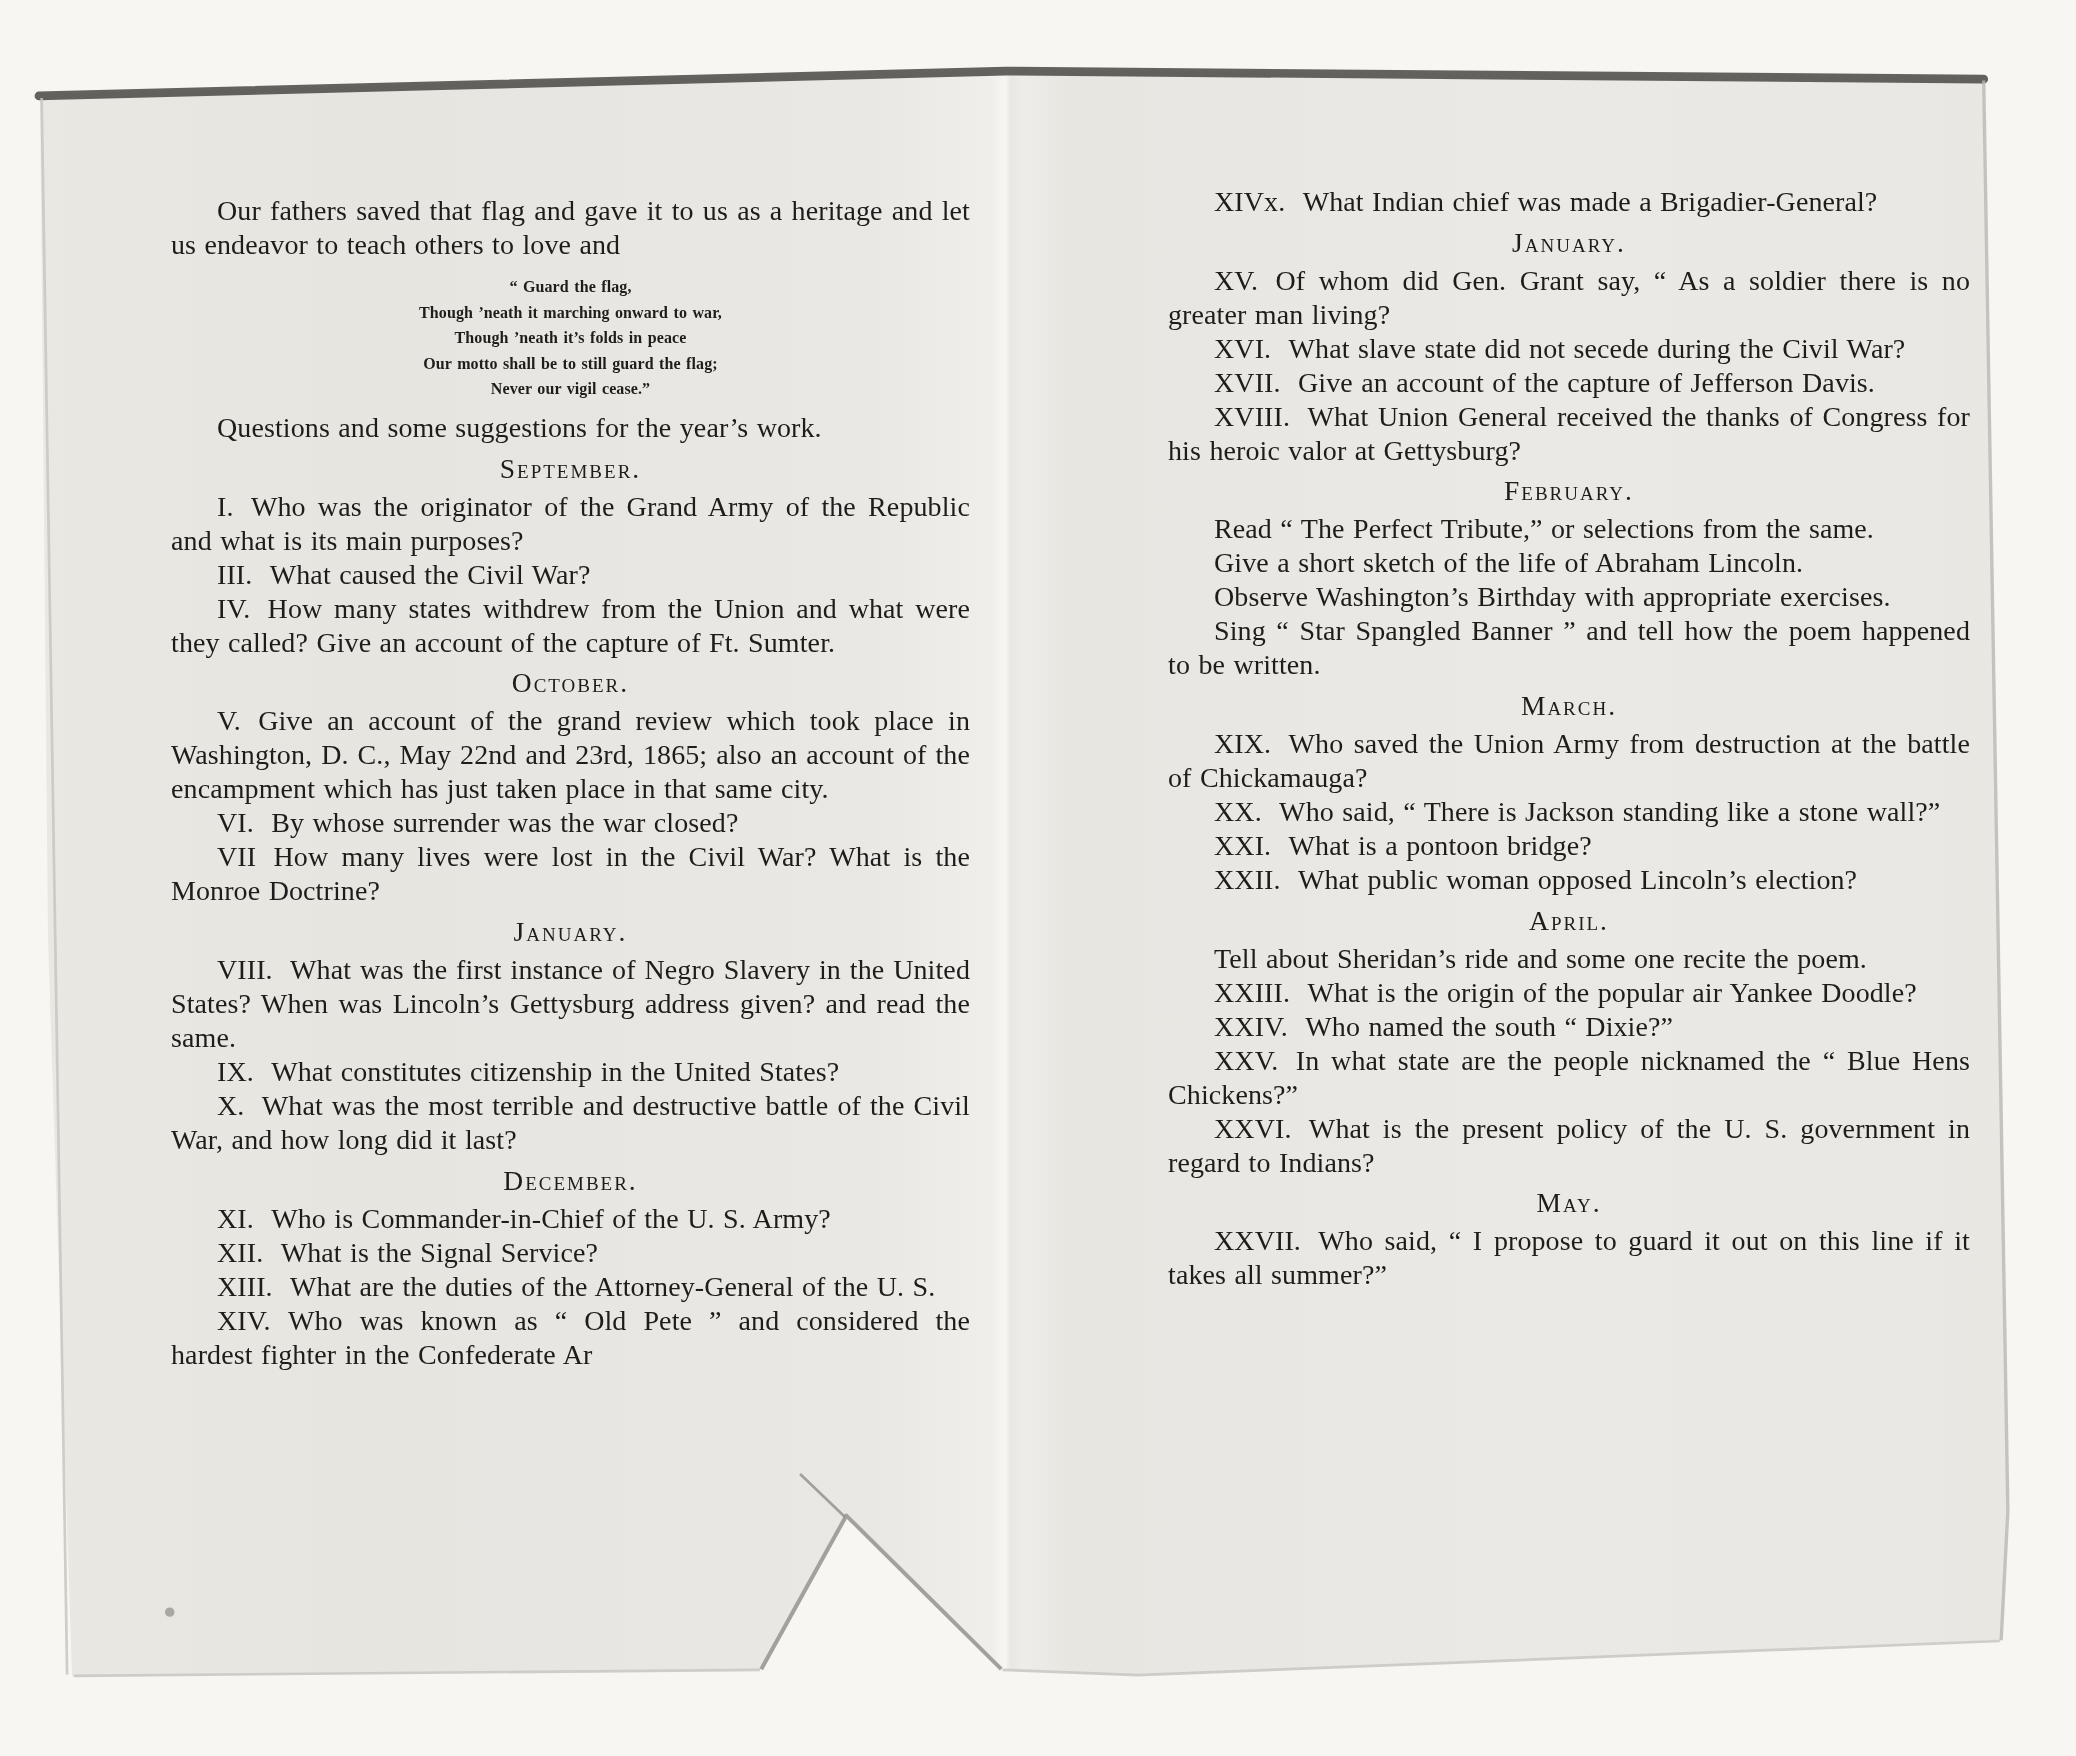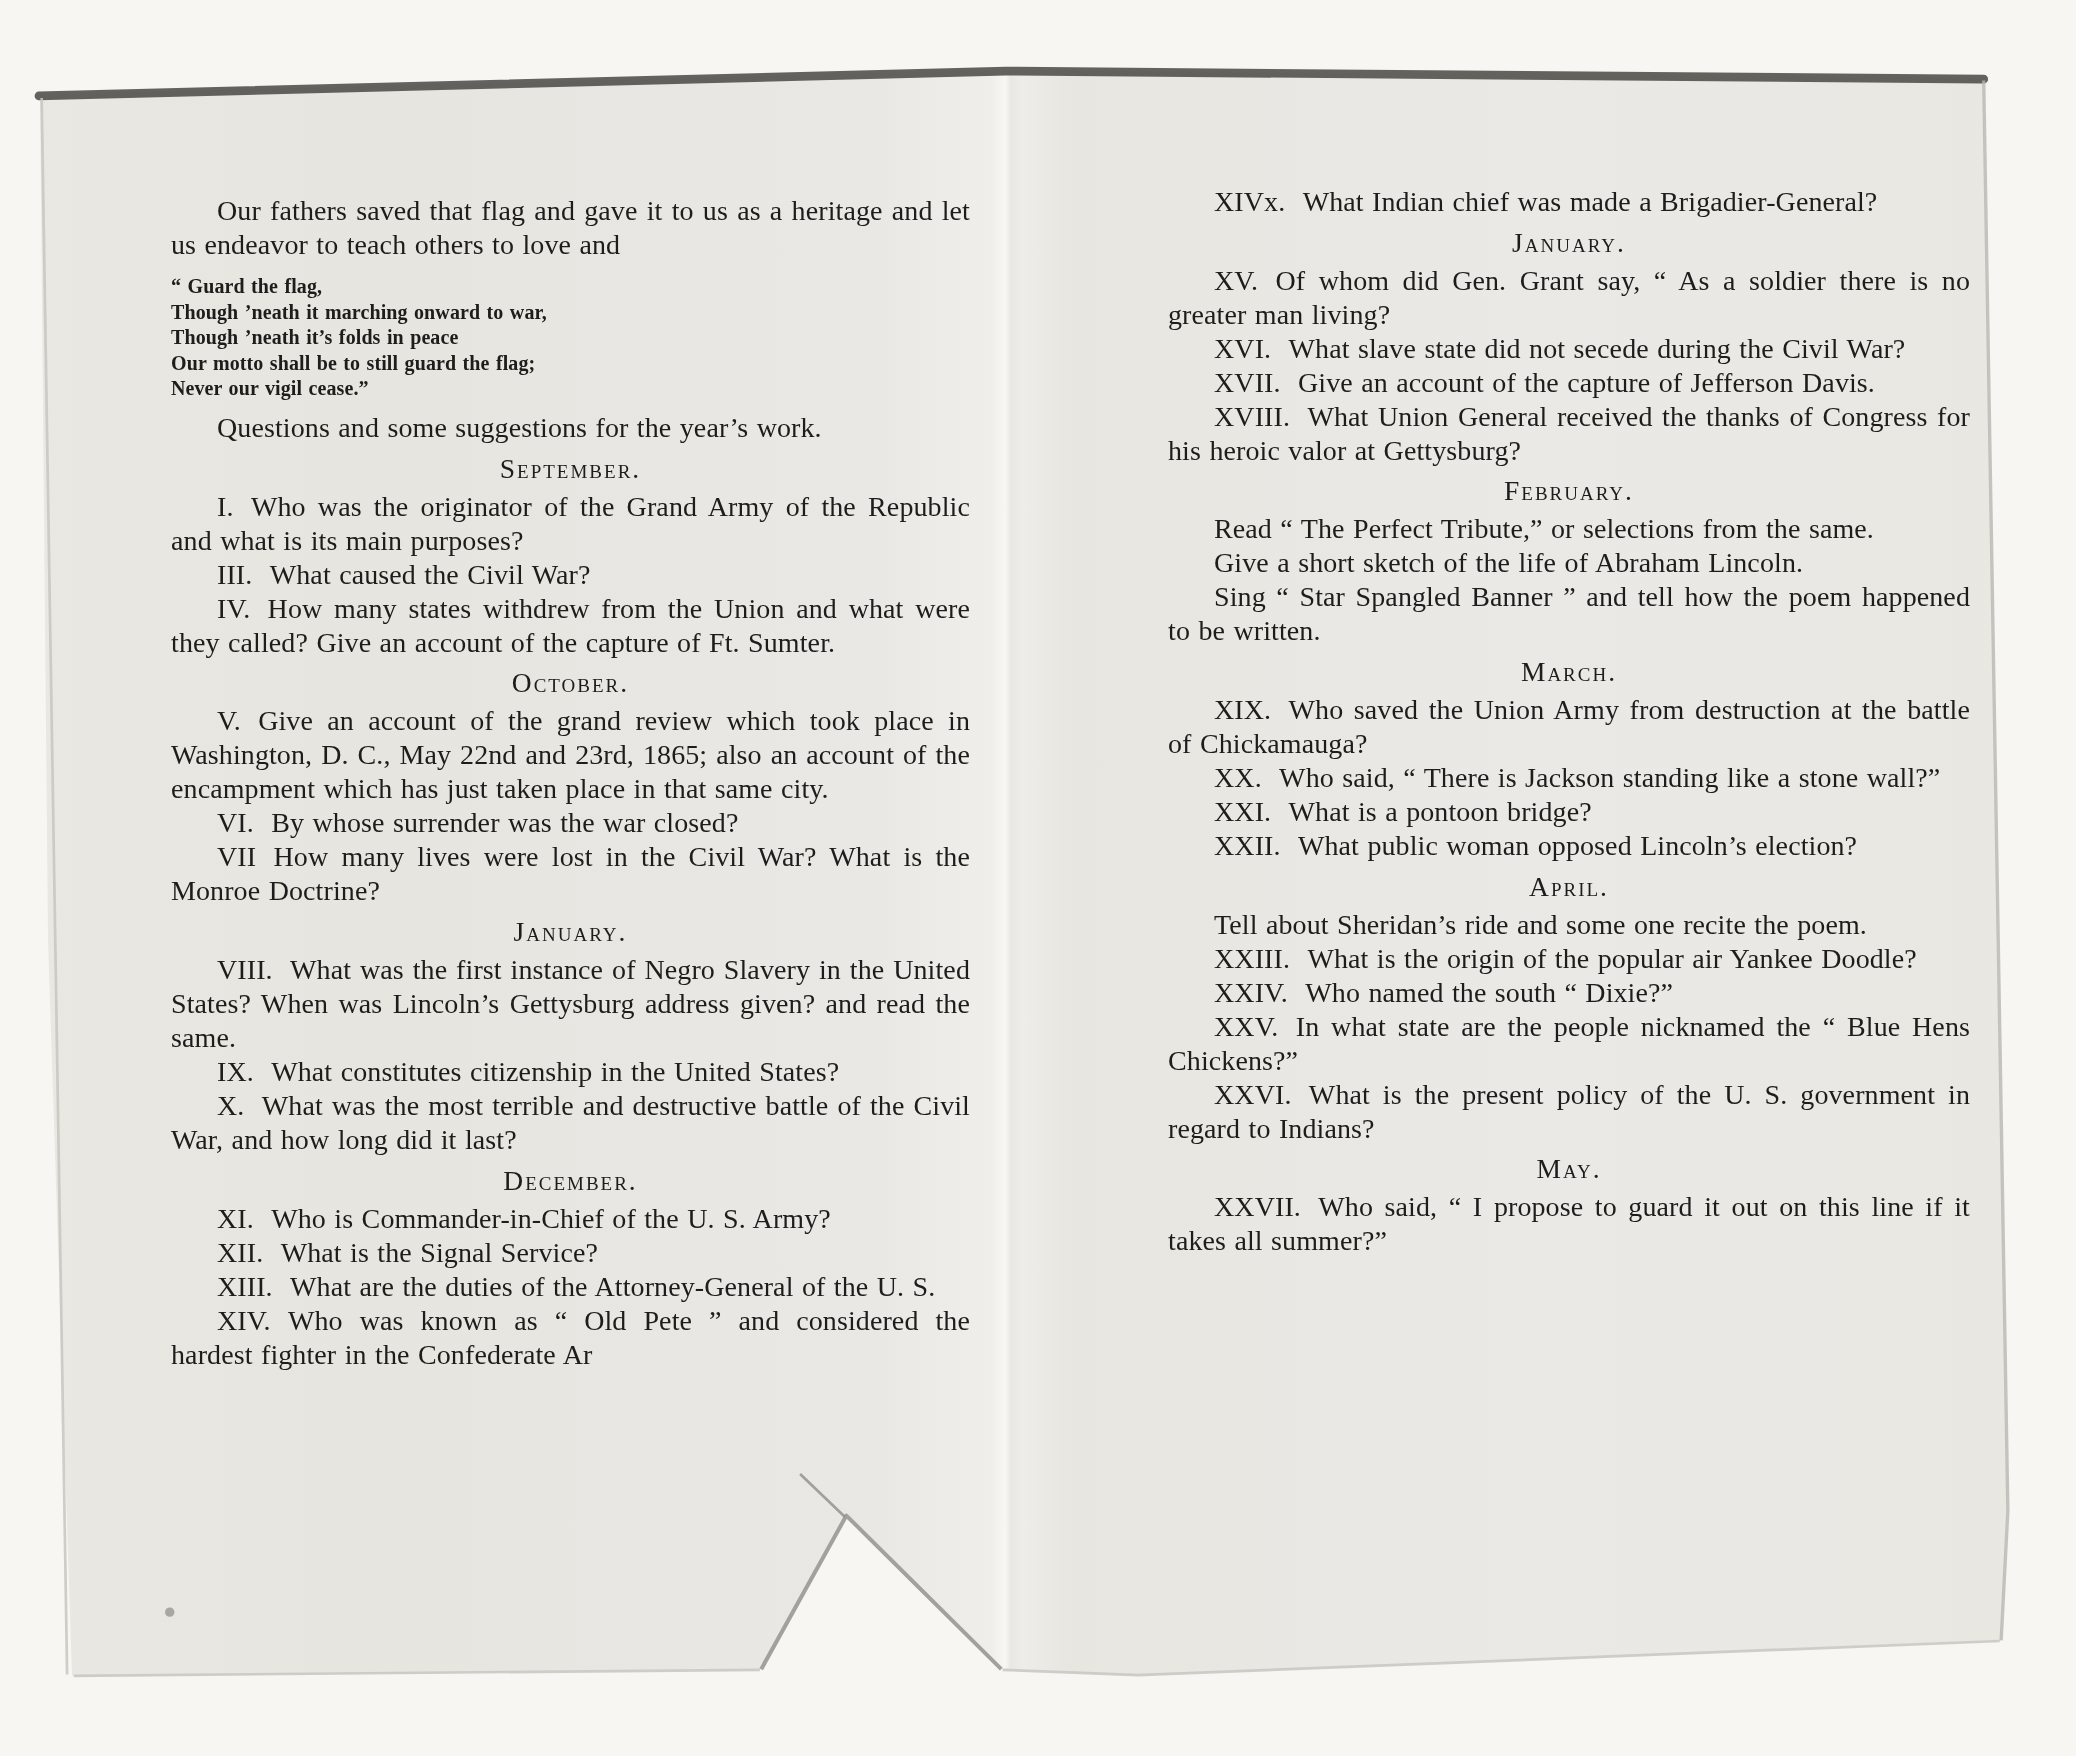--- a/index.html
+++ b/index.html
@@ -23,21 +23,21 @@
   .col{position:absolute;font-size:28px;letter-spacing:0.1px;word-spacing:1.3px;}
   .col-left{left:171px;top:194px;width:799px;line-height:34px;}
   .col-right{left:1168px;top:185px;width:802px;line-height:34px;}
   .para{margin:0;text-indent:46px;text-align:justify;}
   .qlabel{margin-right:.62em;}
   .heading{
     text-align:center;font-variant:small-caps;font-size:27.5px;line-height:34px;
     margin:6.7px 0 4px;letter-spacing:2px;
   }
   .poem{
-    margin:12px 0 9.4px;font-size:20px;line-height:25.5px;font-weight:bold;
+    margin:12px 0 9.4px;text-align:center;font-size:16px;line-height:25.5px;font-weight:bold;
     letter-spacing:0.1px;
   }
   .poem-line{white-space:nowrap;}
   .edges{position:absolute;left:0;top:0;pointer-events:none;}
   .top-edge{stroke:#4f4d49;stroke-width:13;fill:none;stroke-linecap:round;opacity:.88;}
   .tear-edge{stroke:#a3a19b;stroke-width:6;fill:none;stroke-linejoin:round;}
   .crack{stroke:#8f8d88;stroke-width:4;fill:none;opacity:.8;}
   .soft-edge{stroke:#c7c5bf;stroke-width:4;fill:none;opacity:.85;}
   .mid-edge{stroke:#b8b6b0;stroke-width:5;fill:none;opacity:.8;}
   .dot{fill:#8d8b85;opacity:.7;}
@@ -79,20 +79,21 @@
     <div class="col col-right">
         <p class="para"><span class="qlabel">XIVx.</span><span>What Indian chief was made a Brigadier-General?</span></p>
         <div class="heading">January.</div>
         <p class="para"><span class="qlabel">XV.</span><span>Of whom did Gen. Grant say, “ As a soldier there is no greater man living?</span></p>
         <p class="para"><span class="qlabel">XVI.</span><span>What slave state did not secede during the Civil War?</span></p>
         <p class="para"><span class="qlabel">XVII.</span><span>Give an account of the capture of Jefferson Davis.</span></p>
         <p class="para"><span class="qlabel">XVIII.</span><span>What Union General received the thanks of Congress for his heroic valor at Gettysburg?</span></p>
         <div class="heading">February.</div>
         <p class="para"><span>Read “ The Perfect Tribute,” or selections from the same.</span></p>
         <p class="para"><span>Give a short sketch of the life of Abraham Lincoln.</span></p>
+        <p class="para"><span>Observe Washington’s Birthday with appropriate exercises.</span></p>
         <p class="para"><span>Sing “ Star Spangled Banner ” and tell how the poem happened to be written.</span></p>
         <div class="heading">March.</div>
         <p class="para"><span class="qlabel">XIX.</span><span>Who saved the Union Army from destruction at the battle of Chickamauga?</span></p>
         <p class="para"><span class="qlabel">XX.</span><span>Who said, “ There is Jackson standing like a stone wall?”</span></p>
         <p class="para"><span class="qlabel">XXI.</span><span>What is a pontoon bridge?</span></p>
         <p class="para"><span class="qlabel">XXII.</span><span>What public woman opposed Lincoln’s election?</span></p>
         <div class="heading">April.</div>
         <p class="para"><span>Tell about Sheridan’s ride and some one recite the poem.</span></p>
         <p class="para"><span class="qlabel">XXIII.</span><span>What is the origin of the popular air Yankee Doodle?</span></p>
         <p class="para"><span class="qlabel">XXIV.</span><span>Who named the south “ Dixie?”</span></p>

